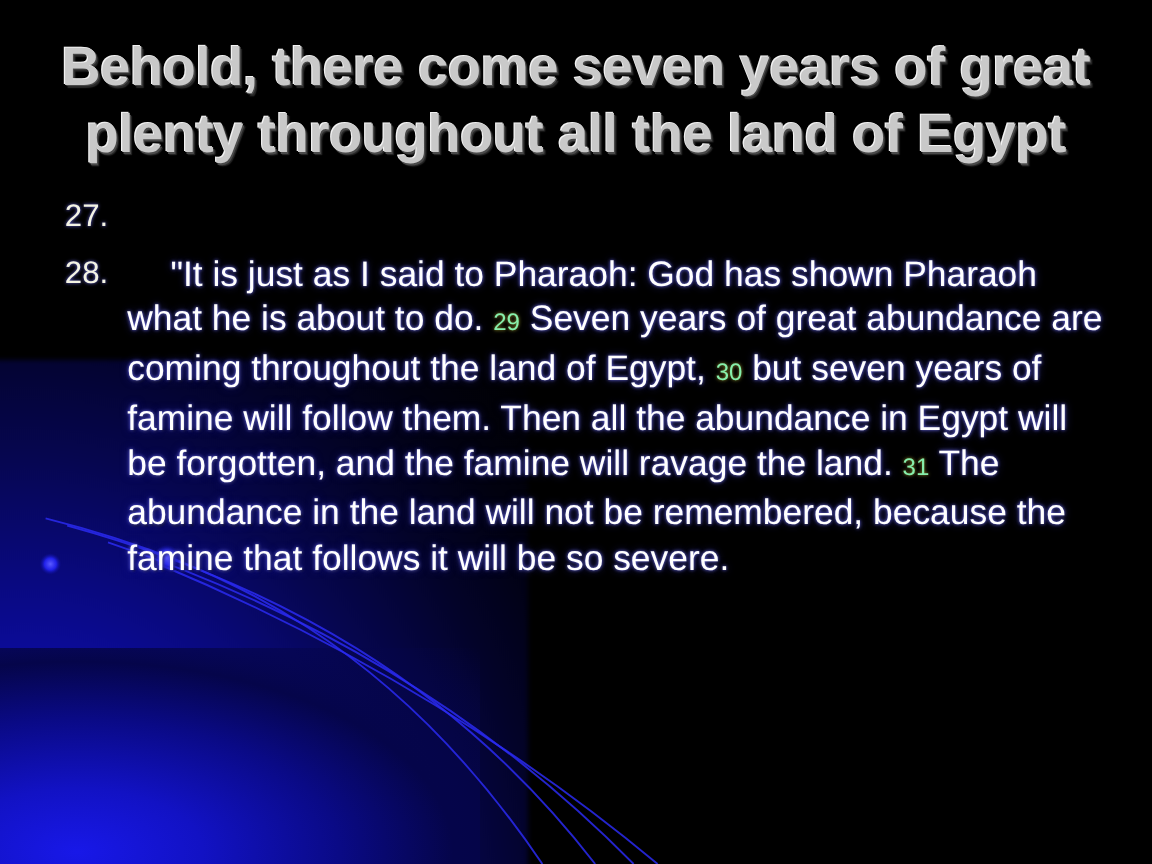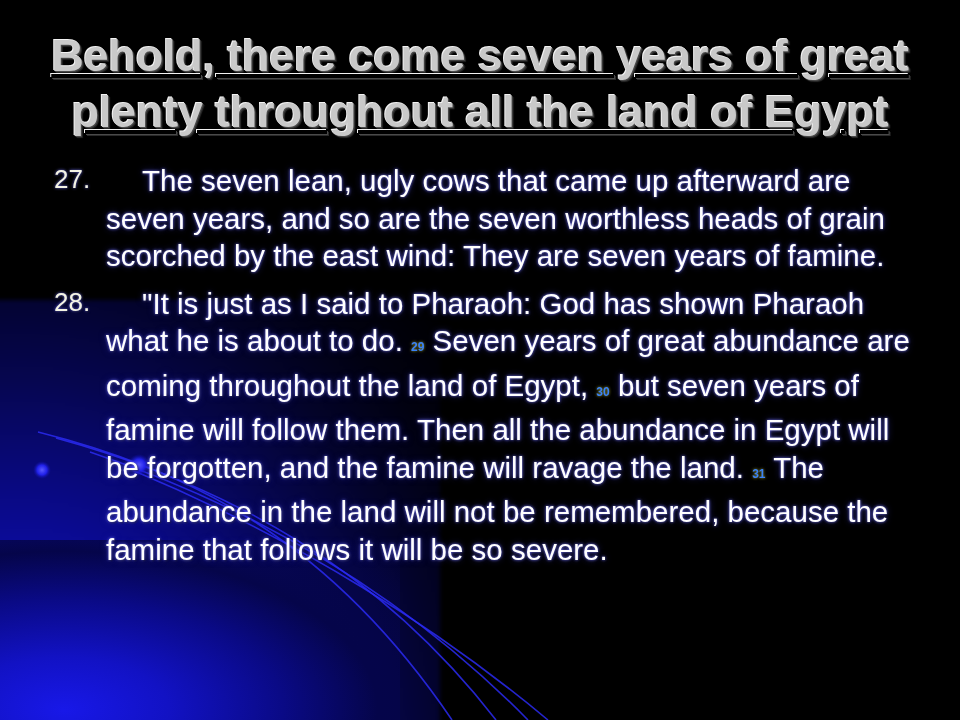--- a/index.html
+++ b/index.html
@@ -65,21 +65,20 @@
     height: 720px;
   }
 
   
   .title-block {
     position: absolute;
     left: 24px;
     top: 28px;
     width: 912px;
     text-align: center;
-    text-decoration: underline;
   }
 
   .title-text {
     display: block;
     font-size: 45px;
     font-weight: bold;
     line-height: 56px;
     color: #c9c9c9;
     letter-spacing: -0.2px;
     text-shadow:
@@ -126,23 +125,23 @@
        0 0 3px rgba(120,120,255,0.9),
        1px 1px 2px rgba(0,0,0,0.9);
   }
 
   .verse-indent {
     display: inline-block;
     width: 36px;
   }
 
   .vnum {
-    font-size: 12px;
-    font-weight: bold;
-    color: #3b82f6;
+    font-size: 20px;
+    font-weight: normal;
+    color: #86efac;
     vertical-align: baseline;
     text-shadow:
        0 0 3px rgba(200,200,60,0.8),
        1px 1px 2px rgba(0,0,0,0.9);
   }
 </style>
 </head>
 <body>
 
 <div id="slide">
@@ -170,17 +169,17 @@
         </g>
     </svg>
   </div>
 
   <div class="title-block">
     <span class="title-text">Behold, there come seven years of great
 plenty throughout all the land of Egypt</span>
   </div>
 
   <div class="body-block" id="body-block">
-      <div class="verse-para"><span class="verse-marker">27.</span><span class="verse-indent"></span><span>The seven lean, ugly cows that came up afterward are seven years, and so are the seven worthless heads of grain scorched by the east wind: They are seven years of famine.</span></div>
+      <div class="verse-para"><span class="verse-marker">27.</span><span class="verse-indent"></span></div>
       <div class="verse-para"><span class="verse-marker">28.</span><span class="verse-indent"></span><span>"It is just as I said to Pharaoh: God has shown Pharaoh what he is about to do. </span><span class="vnum">29</span><span> Seven years of great abundance are coming throughout the land of Egypt, </span><span class="vnum">30</span><span> but seven years of famine will follow them. Then all the abundance in Egypt will be forgotten, and the famine will ravage the land. </span><span class="vnum">31</span><span> The abundance in the land will not be remembered, because the famine that follows it will be so severe.</span></div>
     </div>
 
 </div>
 
 </body></html>

